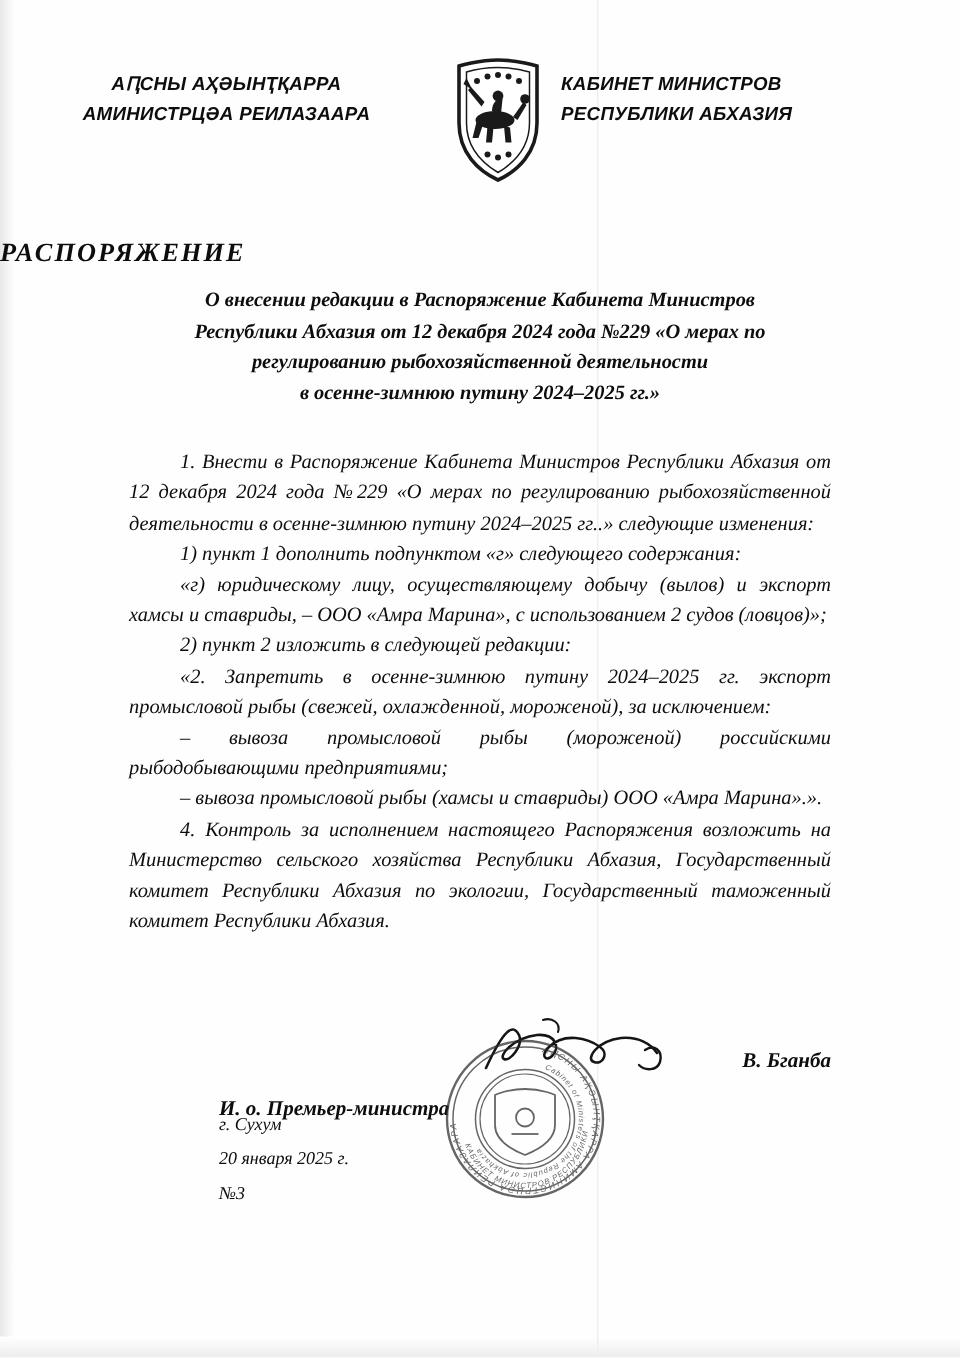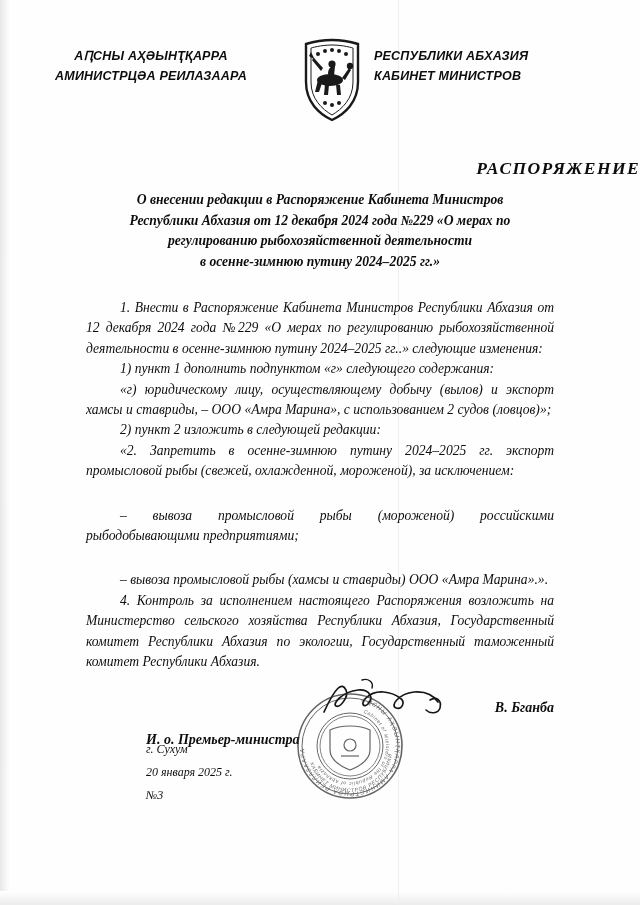--- a/index.html
+++ b/index.html
@@ -83,21 +83,21 @@
     width: 62px;
     height: 84px;
   }
 
   
   .doc-title {
     position: absolute;
     top: 158px;
     left: 0;
     width: 640px;
-    text-align: right;
+    text-align: left;
     font-family: "Liberation Serif", serif;
     font-weight: bold;
     font-size: 17.5px;
     letter-spacing: 1.4px;
   }
   .doc-subtitle {
     position: absolute;
     top: 190px;
     left: 100px;
     width: 440px;
@@ -118,21 +118,20 @@
     text-align: justify;
   }
   .body-text p {
     margin: 0;
     text-indent: 34px;
     text-align: justify;
     text-justify: inter-word;
   }
   .body-text p.dash {
     text-indent: 34px;
-    margin-top: 24px;
   }
 
   
   .sign-row {
     position: absolute;
     top: 700px;
     left: 86px;
     width: 468px;
     height: 22px;
   }
@@ -217,22 +216,22 @@
           <circle cx="38" cy="13" r="2"></circle>
           <circle cx="45" cy="16" r="2"></circle>
           <circle cx="24" cy="65" r="2"></circle>
           <circle cx="31" cy="67" r="2"></circle>
           <circle cx="38" cy="65" r="2"></circle>
         </g>
       </svg>
     </div>
 
     <div class="header-right">
+      <div>КАБИНЕТ МИНИСТРОВ</div>
       <div>РЕСПУБЛИКИ АБХАЗИЯ</div>
-      <div>КАБИНЕТ МИНИСТРОВ</div>
     </div>
   </div>
 
   <div class="doc-title">РАСПОРЯЖЕНИЕ</div>
 
   <div class="doc-subtitle">
     <div>О внесении редакции в Распоряжение Кабинета Министров</div>
     <div>Республики Абхазия от 12 декабря 2024 года №229 «О мерах по</div>
     <div>регулированию рыбохозяйственной деятельности</div>
     <div>в осенне-зимнюю путину 2024–2025 гг.»</div>

